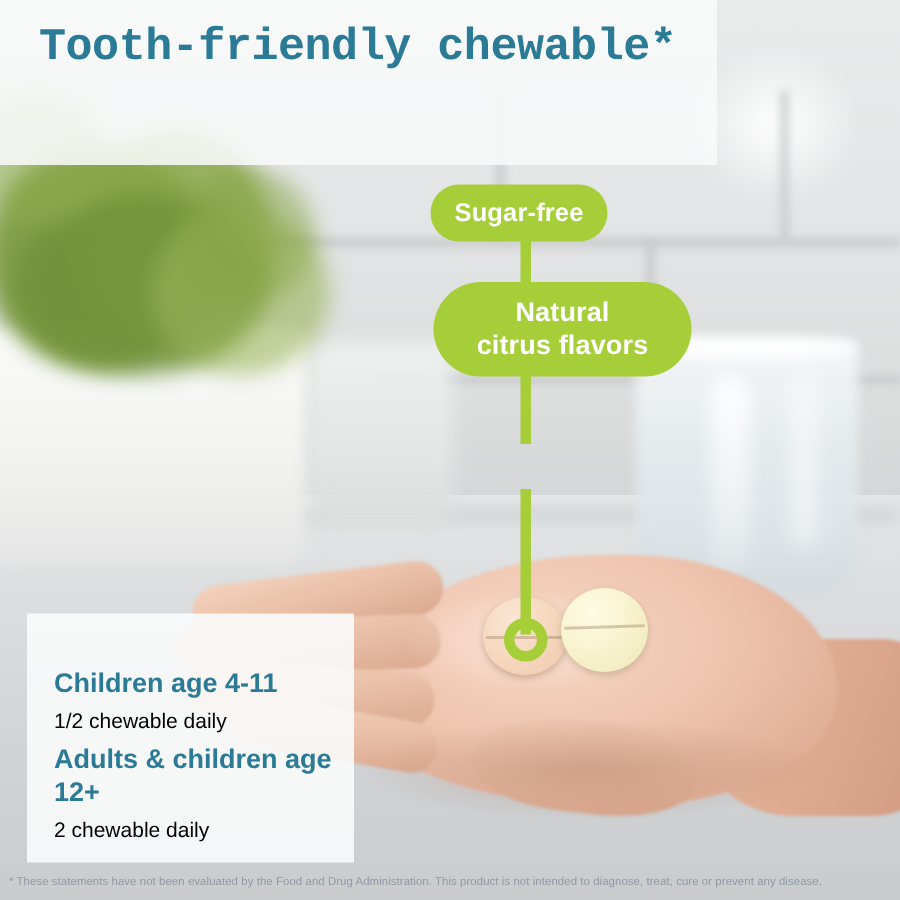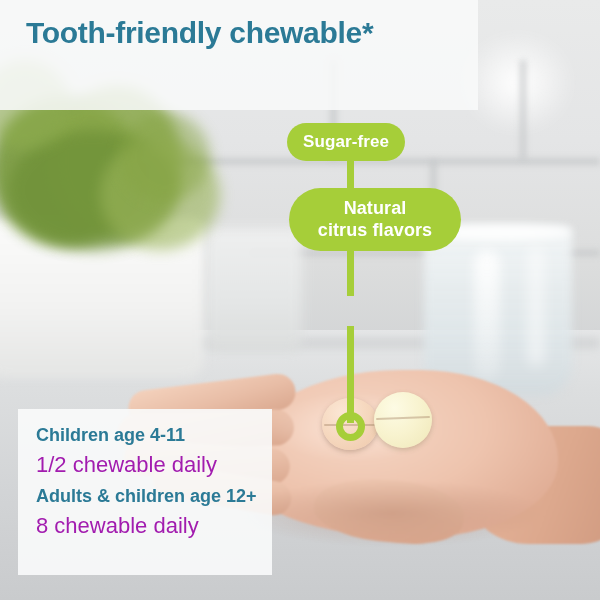--- a/index.html
+++ b/index.html
@@ -237,53 +237,54 @@
   .pill-sugar  { left: 287px; top: 123px; width: 118px; height: 38px; font-size: 17px; }
   .pill-citrus { left: 289px; top: 188px; width: 172px; height: 63px; font-size: 18px; padding: 0 10px; }
   .pill-colors { left: 211px; top: 291px; width: 200px; height: 39px; font-size: 17px; }
 
   
   .header-panel {
     position: absolute;
     left: 0; top: 0; width: 478px; height: 110px;
     background: rgba(248,249,249,.88);
     padding: 16px 0 0 26px;
+    font-family: Liberation Mono, monospace;
   }
   .headline {
     color: var(--teal);
     font-size: 30px;
     font-weight: bold;
     letter-spacing: -.3px;
     line-height: 1.1;
   }
   .subhead {
     color: var(--teal);
     font-size: 24px;
     font-weight: normal;
     line-height: 1.1;
     margin-top: 9px;
     letter-spacing: -.1px;
   }
 
   
   .dosage-panel {
     position: absolute;
-    left: 18px; top: 409px; width: 254px; height: 166px;
+    left: 18px; top: 409px; width: 218px; height: 166px;
     background: rgba(250,251,251,.9);
-    padding: 16px 0 0 18px;
+    padding: 36px 0 0 18px;
   }
   .dose-title {
     color: var(--teal);
     font-size: 18px;
     font-weight: bold;
     line-height: 1.2;
   }
   .dose-sub {
-    color: #a21caf;
-    font-size: 22px;
+    color: #000000;
+    font-size: 14px;
     font-weight: normal;
     line-height: 1.2;
     margin-top: 5px;
   }
   .dose-group-2 { margin-top: 8px; }
 
   
   .footer {
     position: absolute;
     left: 6px; top: 583px; width: 592px;
@@ -365,18 +366,19 @@
     <div class="headline">Tooth-friendly chewable*</div>
   </div>
 
   <div class="dosage-panel">
     <div>
       <div class="dose-title">Children age 4-11</div>
       <div class="dose-sub">1/2 chewable daily</div>
     </div>
     <div class="dose-group-2">
       <div class="dose-title">Adults &amp; children age 12+</div>
-      <div class="dose-sub">8 chewable daily</div>
+      <div class="dose-sub">2 chewable daily</div>
     </div>
   </div>
 
+  <div class="footer">* These statements have not been evaluated by the Food and Drug Administration. This product is not intended to diagnose, treat, cure or prevent any disease.</div>
 
 </div>
 
 </body></html>

